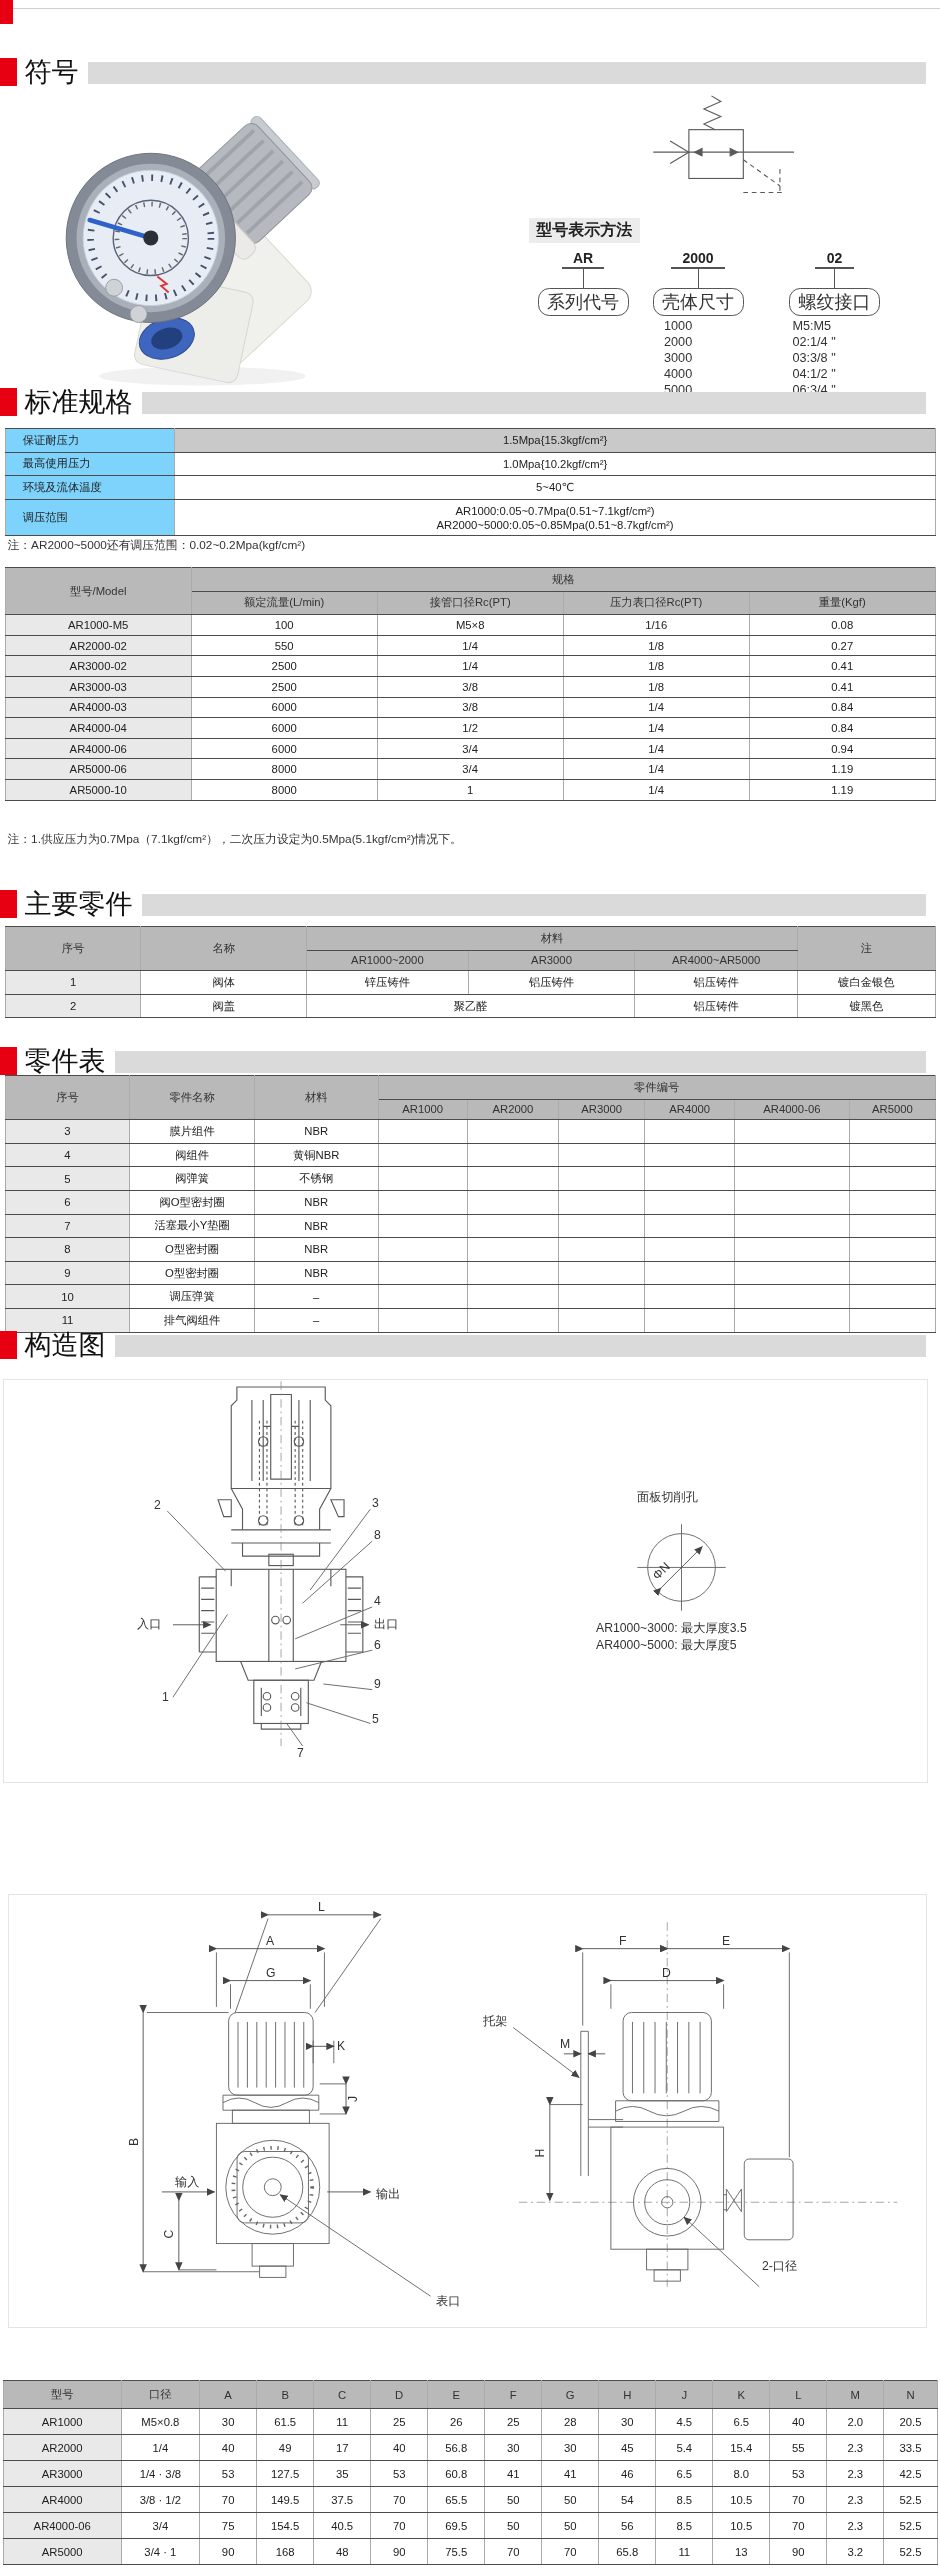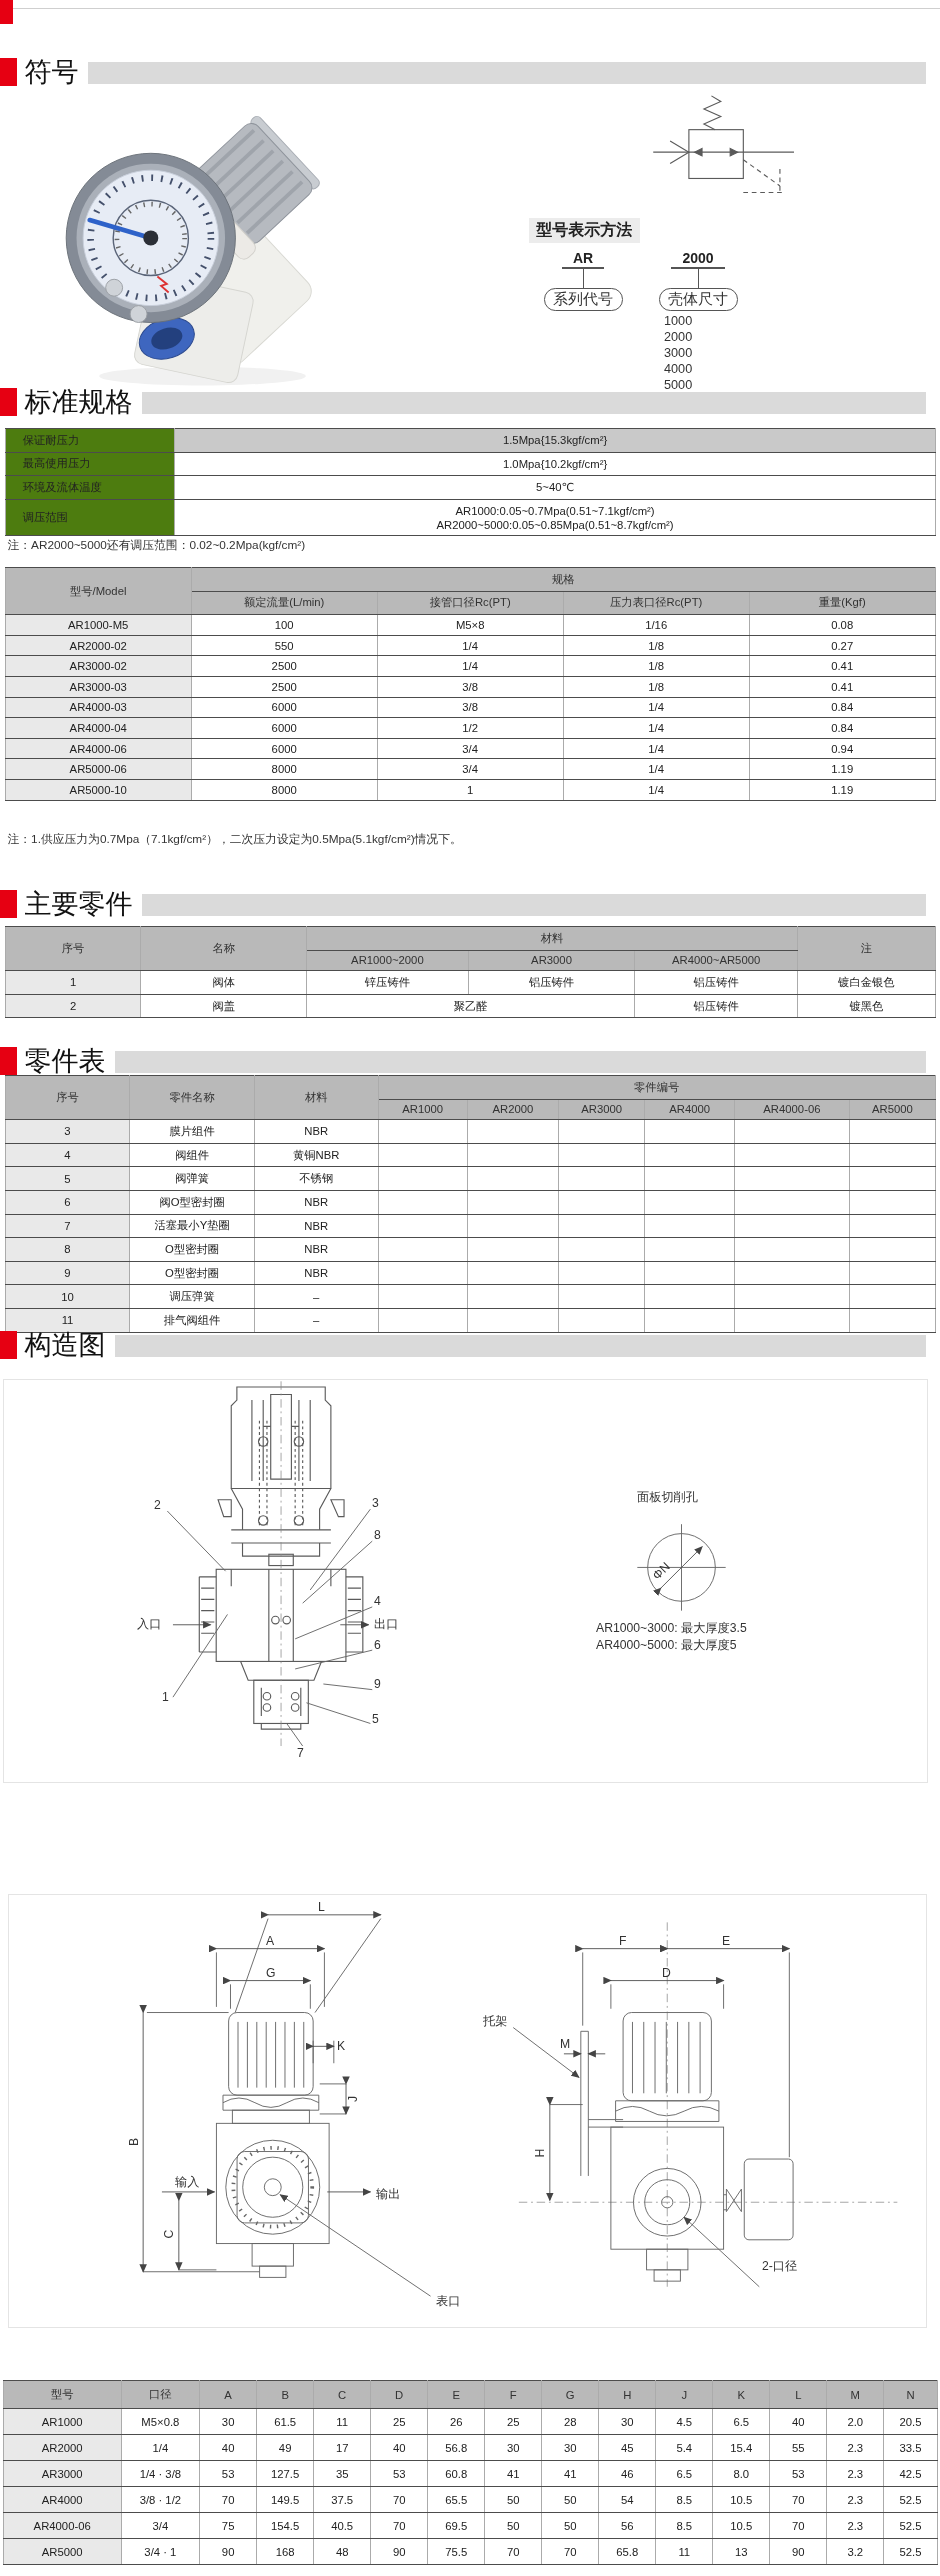--- a/index.html
+++ b/index.html
@@ -17,30 +17,30 @@
   
   table.tbl { border-collapse:collapse; table-layout:fixed; width:100%; }
   .tbl th, .tbl td {
     border-top:0.9px solid #4c4c4c; border-bottom:0.9px solid #4c4c4c;
     border-left:0.9px solid #ababab; border-right:0.9px solid #ababab;
     font-size:11.3px; font-weight:normal; text-align:center; padding:3.8px 2.8px; color:#222;
     overflow:hidden; white-space:nowrap;
   }
   .tbl th { background:#b9b9b9; color:#333; }
   .tbl td:first-child { background:#e9e9e9; }
-  .tbl.nofirst td:first-child { background:#4d7c0f; }
+  .tbl.nofirst td:first-child { background:#7dd3fc; }
   .note { position:absolute; font-size:11.8px; color:#333; white-space:nowrap; }
   
   .std td.lbl { background:#c9c9c9; text-align:left; padding-left:17px; width:149px; }
   .std td.val { background:#fff; }
   .std tr.first td { background:#c9c9c9; }
   .std td.pre { white-space:pre-line; line-height:14px; }
   
   .md-code { font-size:14px; font-weight:bold; color:#222; border-bottom:2.8px double #555; padding:0 11.3px 0.9px; }
-  .md-box { font-size:15px; color:#333; border:0.9px solid #555; border-radius:11.3px; padding:0.9px 8.5px; white-space:nowrap; background:#fff; }
+  .md-box { font-size:18px; color:#333; border:0.9px solid #555; border-radius:11.3px; padding:0.9px 8.5px; white-space:nowrap; background:#fff; }
   .md-vline { width:0.9px; height:19px; background:#555; }
   .md-col { position:absolute; display:flex; flex-direction:column; align-items:center; }
   .md-opts { font-size:12.7px; color:#333; line-height:16px; margin-top:2.8px; text-align:left; align-self:flex-start; }
   .md-opts div { white-space:nowrap; }
   
   .dlab { position:absolute; font-size:12.2px; color:#333; white-space:nowrap; }
   .rot { transform:rotate(-90deg); }
   .lightbox { position:absolute; border:0.9px solid #e4e4e4; }
   svg { display:block; }
   .lw { stroke:#5a5a5a; stroke-width:1.2; fill:none; }
@@ -119,20 +119,33 @@
     <div class="md-col" style="left:143px;top:32px;width:94px;">
       <span class="md-code">2000</span>
       <span class="md-vline"></span>
       <span class="md-box">壳体尺寸</span>
       <div class="md-opts" style="margin-left:13px;">
         <div>1000</div>
         <div>2000</div>
         <div>3000</div>
         <div>4000</div>
         <div>5000</div>
+      </div>
+    </div>
+    <div class="md-col" style="left:275px;top:32px;width:103px;">
+      <span class="md-code">02</span>
+      <span class="md-vline"></span>
+      <span class="md-box">螺纹接口</span>
+      <div class="md-opts" style="margin-left:9.4px;">
+        <div>M5:M5</div>
+        <div>02:1/4 "</div>
+        <div>03:3/8 "</div>
+        <div>04:1/2 "</div>
+        <div>06:3/4 "</div>
+        <div>10:1 "</div>
       </div>
     </div>
   </div>
 
   <div class="sec" style="top:385px;">
     <span class="redsq"></span>
     <span class="stitle">标准规格</span>
     <span class="gbar"></span>
   </div>
 

